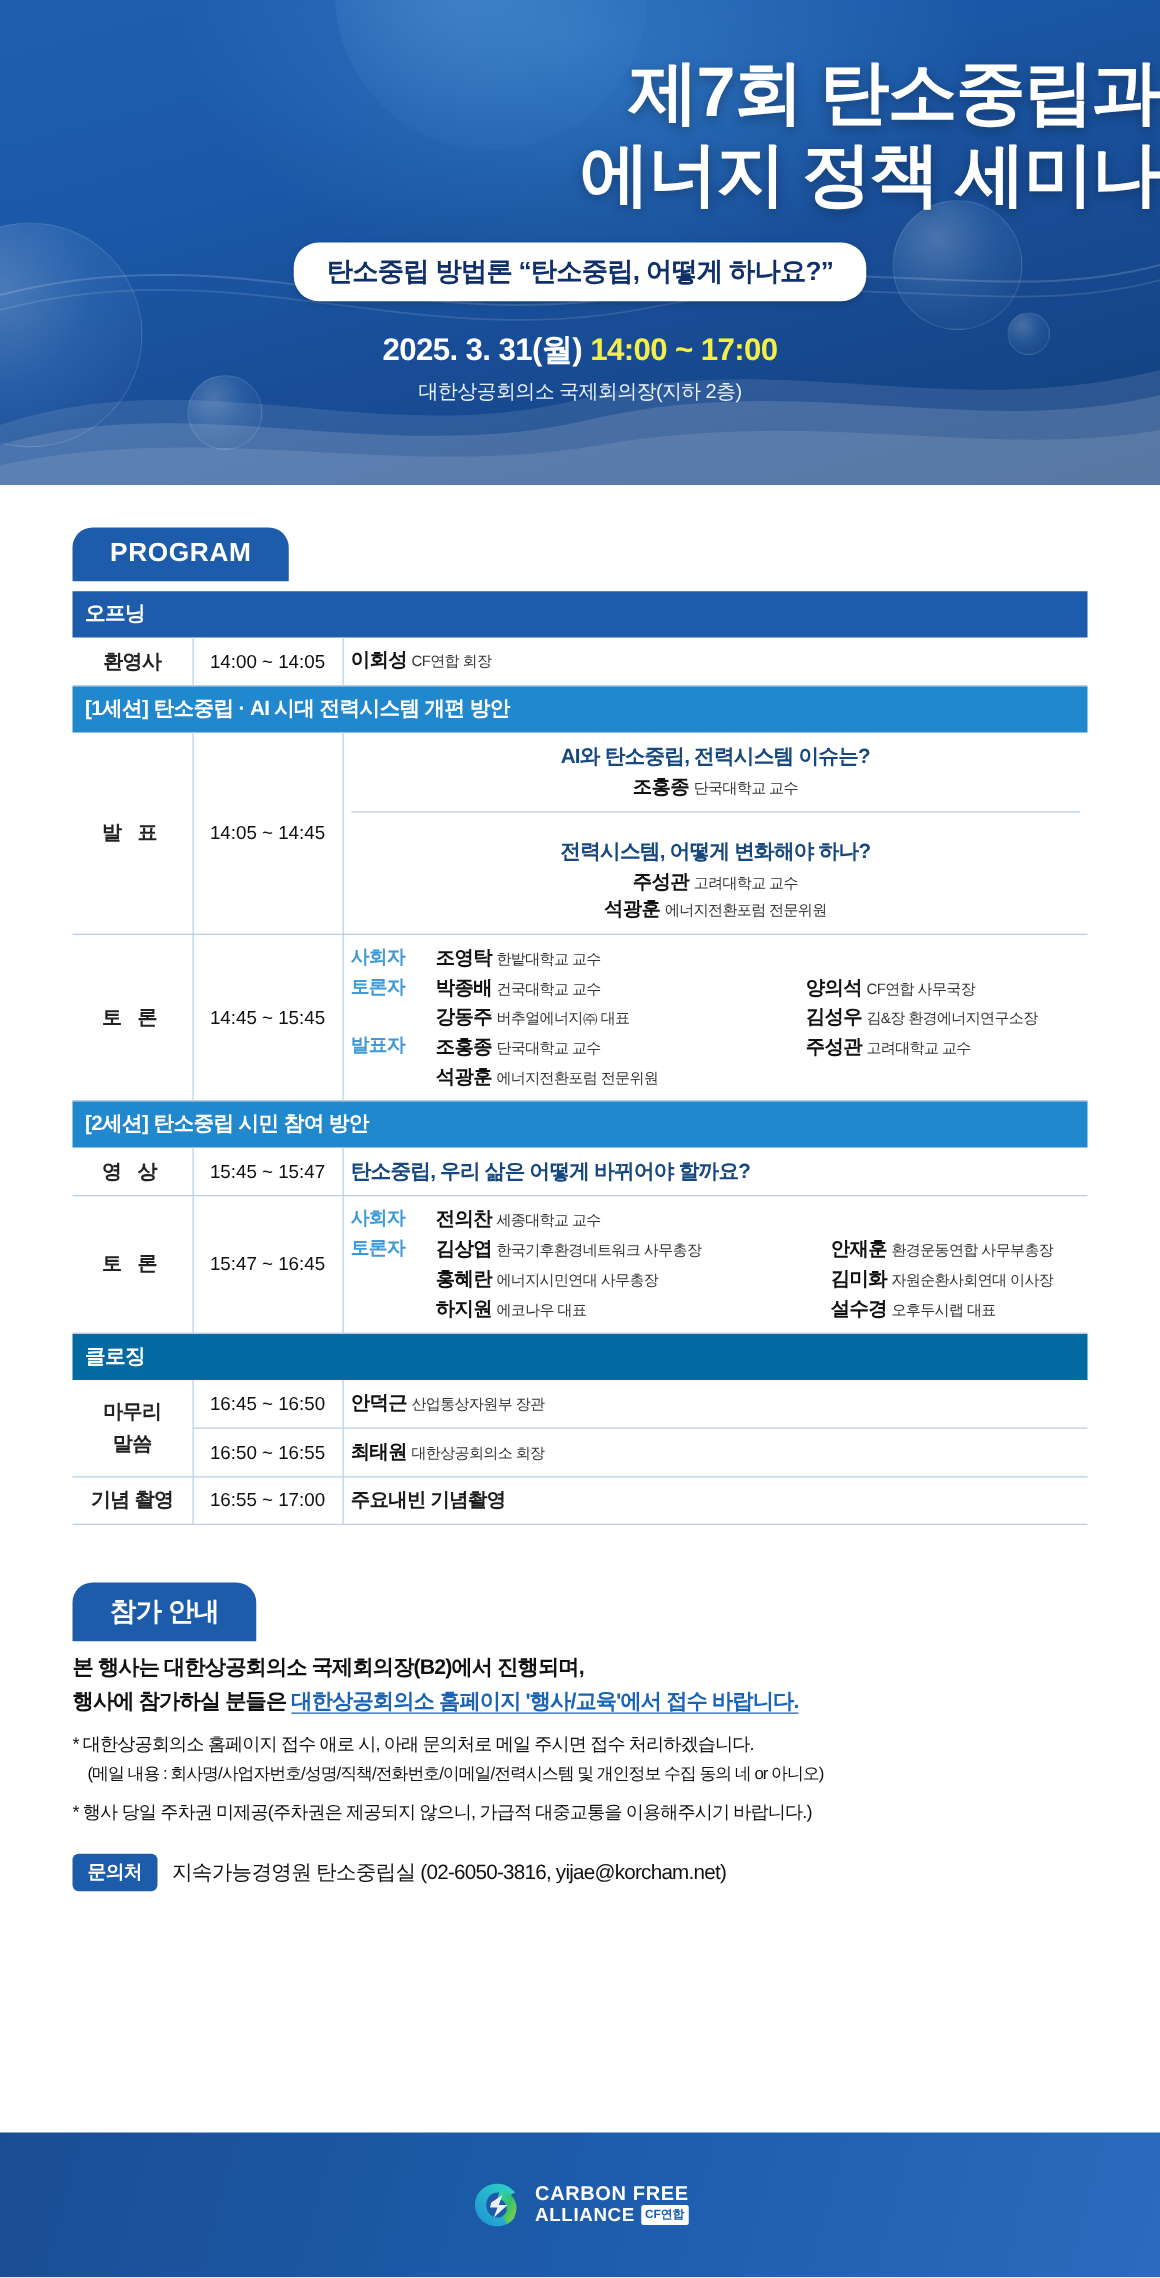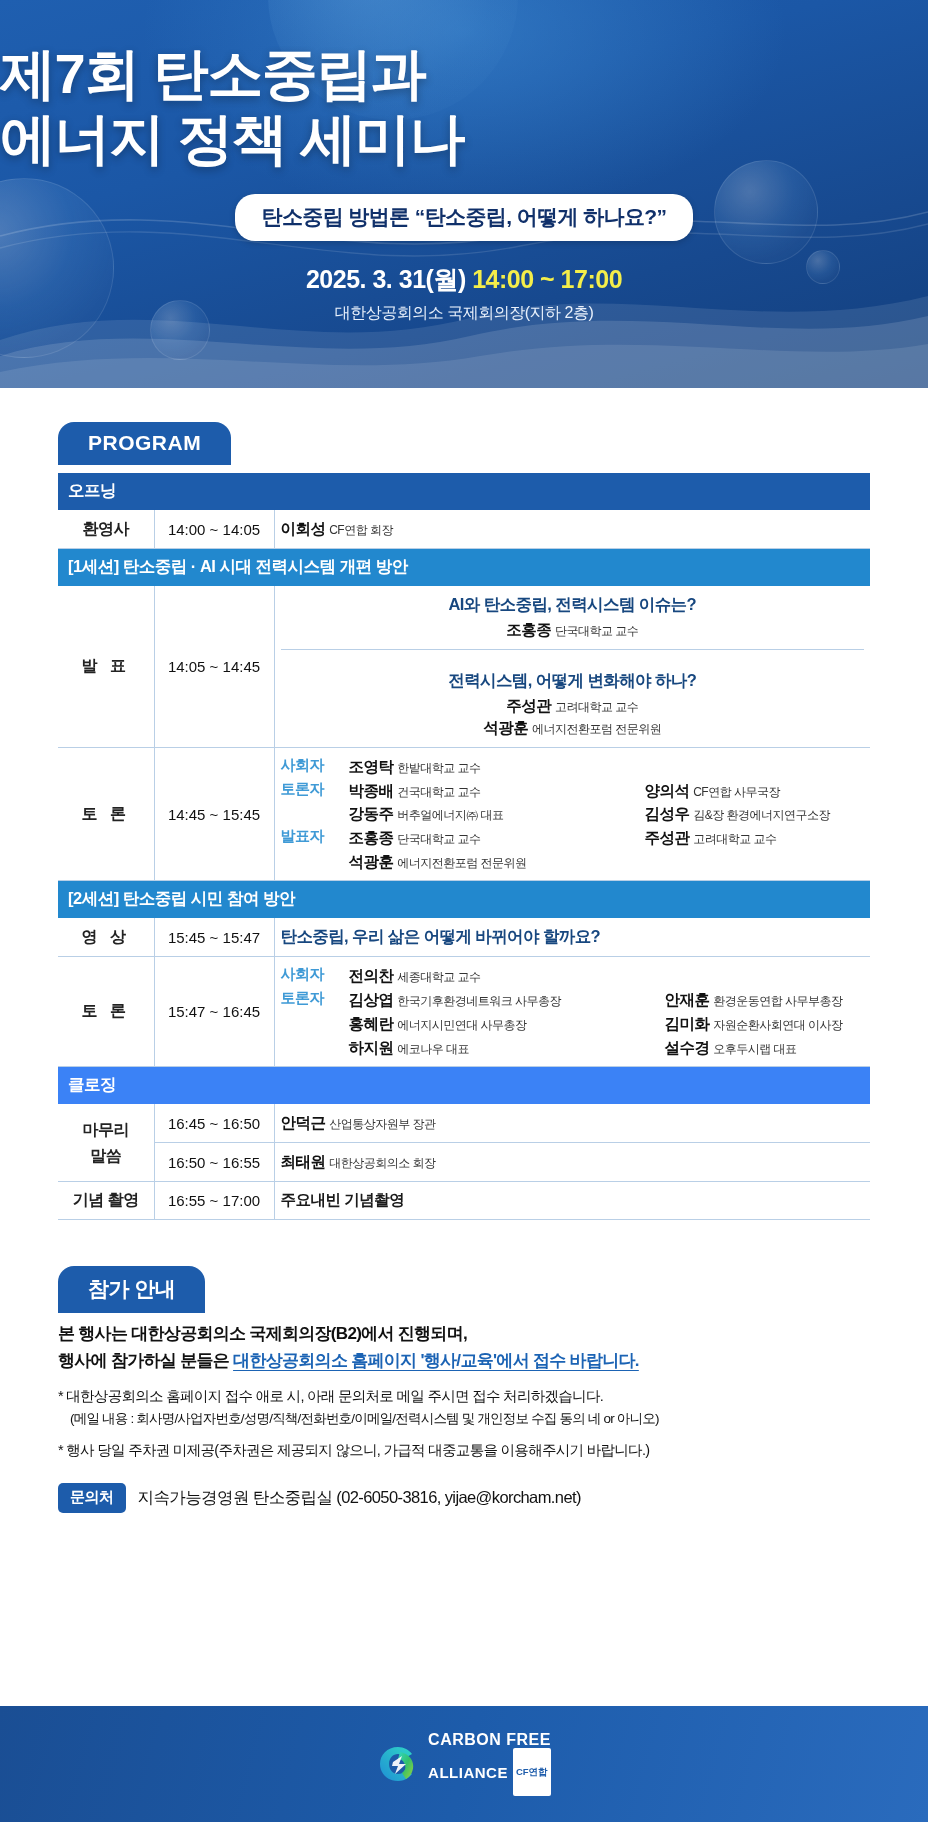--- a/index.html
+++ b/index.html
@@ -41,21 +41,21 @@
   .wave {
     position: absolute;
     left: 0; right: 0;
     pointer-events: none;
   }
   .wave svg { display: block; width: 928px; }
 
   .hero-title {
     position: relative;
     z-index: 4;
-    text-align: left;
+    text-align: right;
     color: #ffffff;
     font-size: 56px;
     font-weight: bold;
     line-height: 1.16;
     letter-spacing: -1.5px;
     padding-top: 42px;
     text-shadow: 0 3px 9px rgba(0,0,0,.30);
   }
   .hero-title .line { display: block; }
 
@@ -123,21 +123,21 @@
   tr.band td {
     background: #1d5cab;
     color: #ffffff;
     font-size: 16.5px;
     font-weight: bold;
     letter-spacing: -0.5px;
     padding: 7px 10px 8px;
     border-bottom: none;
   }
   tr.band.light td { background: #2288ce; }
-  tr.band.closing td { background: #3b82f6; }
+  tr.band.closing td { background: #0369a1; }
   td.c-kind {
     width: 96px;
     text-align: center;
     font-size: 16px;
     color: #222;
     letter-spacing: 4px;
     padding-left: 10px;
     border-right: 1px solid #b9cfe6;
     white-space: nowrap;
     font-weight: bold;
@@ -250,21 +250,21 @@
   .logo-cfa { display: flex; align-items: center; gap: 9px; }
   .cfa-mark { width: 42px; height: 40px; }
   .cfa-text { line-height: 1.0; }
   .cfa-l1 { color: #ffffff; font-size: 16px; font-weight: bold; letter-spacing: 0.5px; }
   .cfa-l2 { color: #ffffff; font-size: 15px; font-weight: bold; letter-spacing: 0.5px; display: flex; align-items: center; gap: 5px;}
   .cfa-badge {
     font-size: 9.5px;
     background: #ffffff;
     color: #1d5cab;
     border-radius: 2px;
-    padding: 19px 3px;
+    padding: 3px 3px;
     font-weight: bold;
     letter-spacing: 0;
   }
 </style>
 </head>
 <body>
 
 <div class="poster">
 
   <div class="hero">

